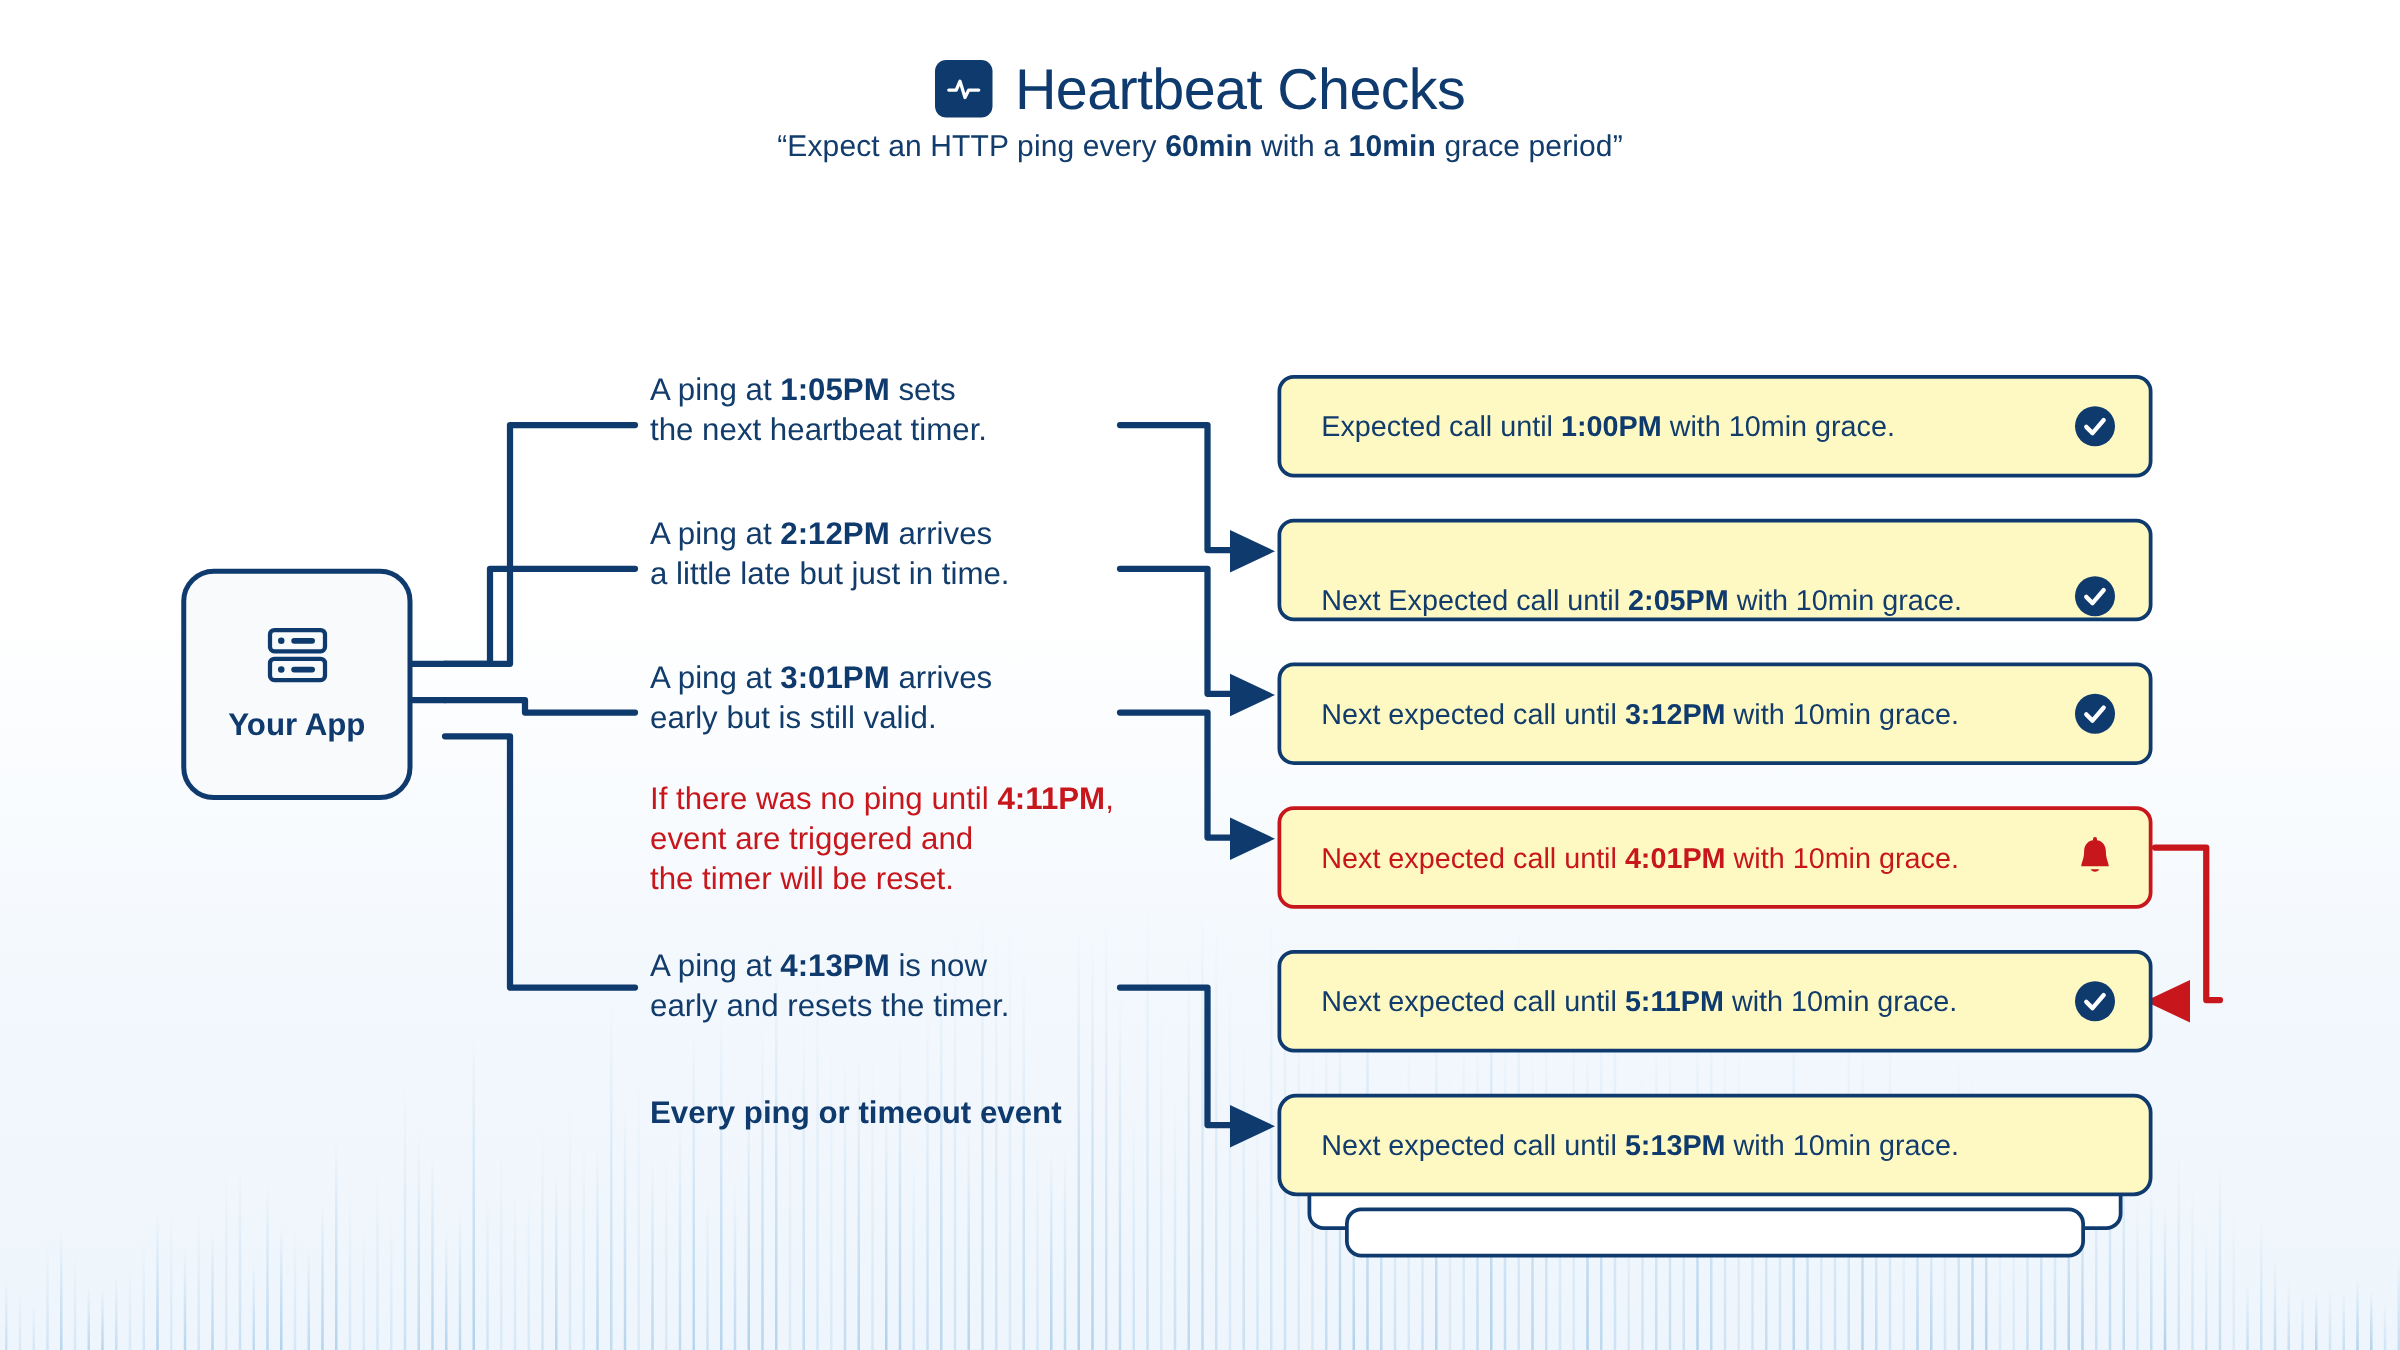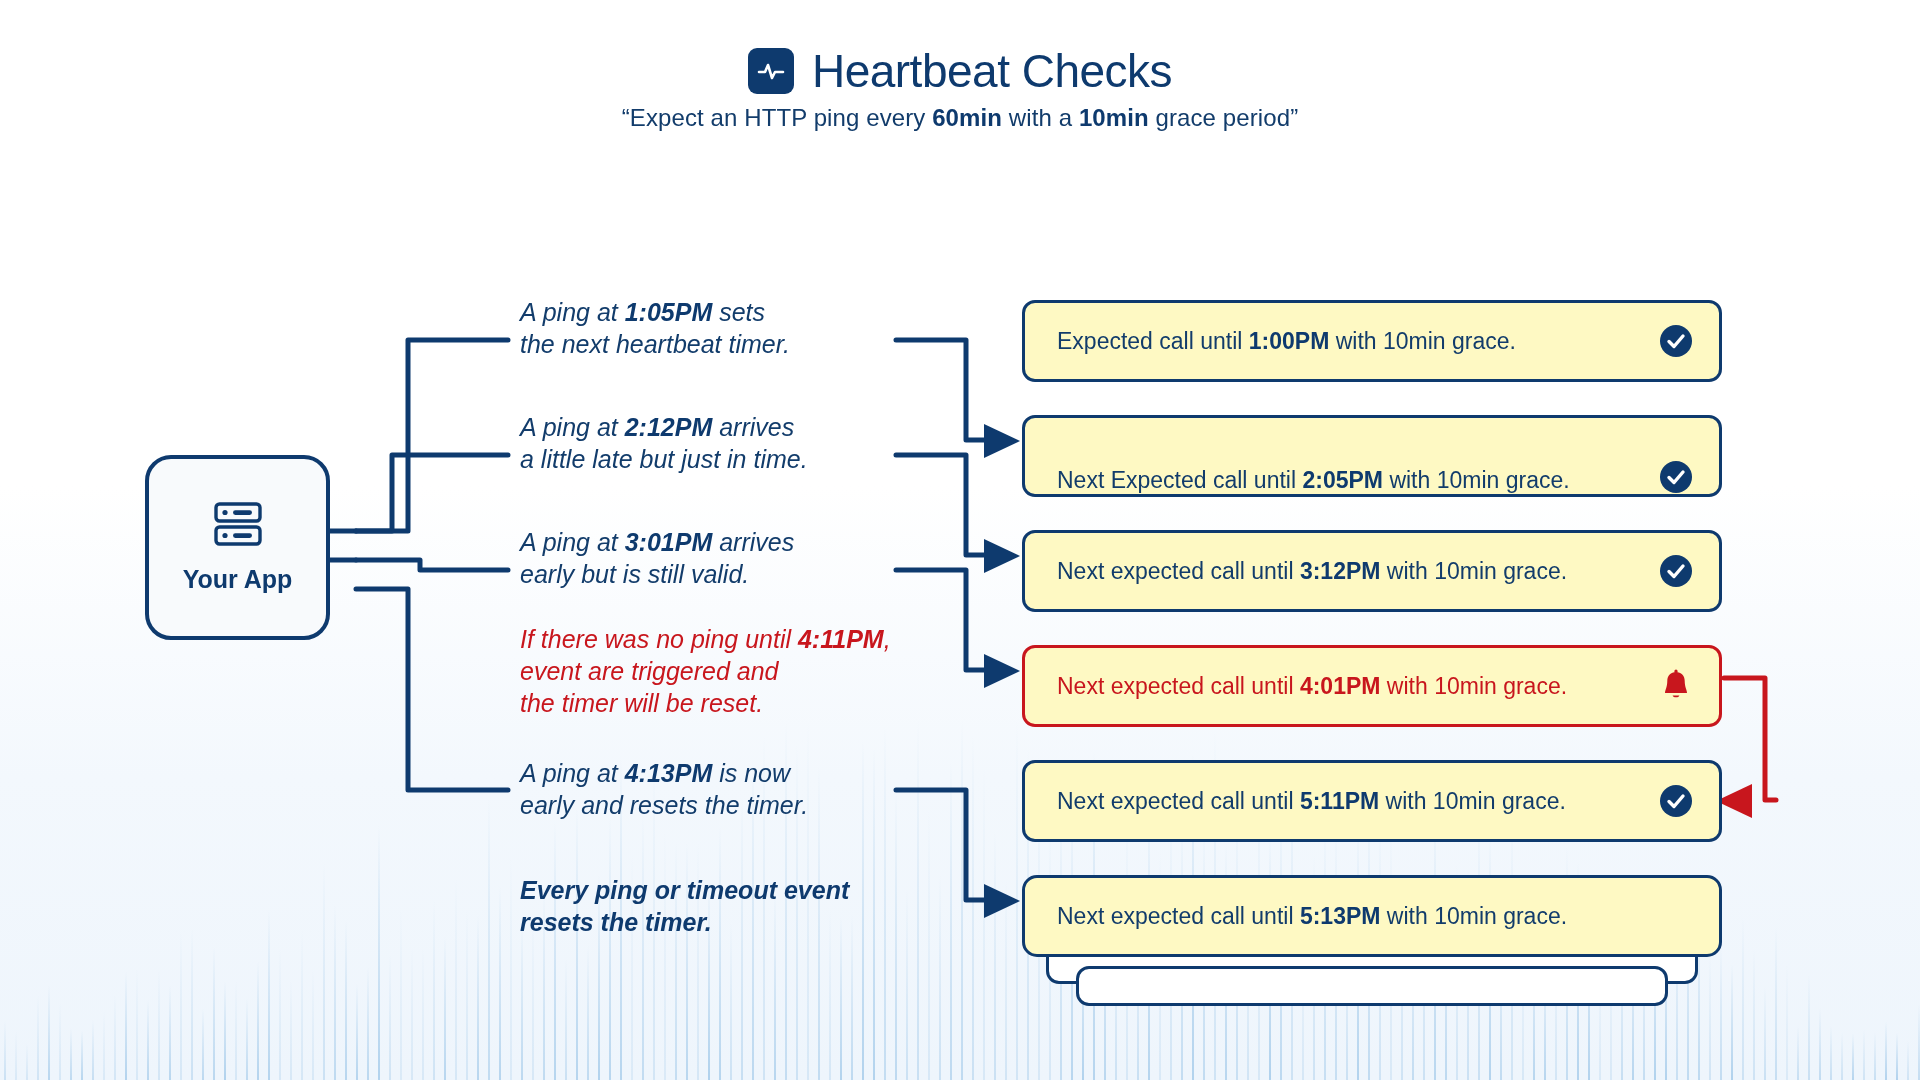--- a/index.html
+++ b/index.html
@@ -50,21 +50,21 @@
     border:4px solid #0e3a6e; border-radius:26px;
     background:#f8fafc;
     display:flex; flex-direction:column; align-items:center; justify-content:center;
     gap:14px; z-index:6;
   }
   #app-label{ font-size:25px; font-weight:bold; color:#0e3a6e; }
 
   
   .event-text{
     position:absolute; z-index:6; font-size:25px; line-height:1.28;
-    color:#123c6b; white-space:nowrap;font-style:italic;
+    color:#123c6b; white-space:nowrap;
   }
   .event-text b{ font-weight:bold; color:#0e3a6e; }
   .event-text.alert{ color:#c8161d; }
   .event-text.alert b{ color:#c8161d; }
   .event-text.strong{ font-weight:bold; color:#0e3a6e; }
 
   
   .card{
     position:absolute; z-index:6; left:1022px; width:700px; height:82px;
     border:3px solid #0e3a6e; border-radius:13px; background:#fef9c3;
@@ -356,21 +356,20 @@
   <div>the timer will be reset.</div>
 </div>
 
 <div class="event-text" style="left:520px; top:757px;">
   <div><span>A ping at </span><b>4:13PM</b><span> is now</span></div>
   <div>early and resets the timer.</div>
 </div>
 
 <div class="event-text strong" style="left:520px; top:874px;">
   <div>Every ping or timeout event</div>
-  <div>resets the timer.</div>
 </div>
 
 <div class="card" style="top:300px;">
   <span class="card-text"><span>Expected call until </span><b>1:00PM</b><span> with 10min grace.</span></span>
   <span class="badge">
     <svg width="34" height="34" viewBox="0 0 34 34">
         <circle cx="17" cy="17" r="16" fill="#0e3a6e"></circle>
         <path d="M10 17.5 L15 22.5 L24 12" fill="none" stroke="#ffffff" stroke-width="3.4" stroke-linecap="round" stroke-linejoin="round"></path>
       </svg>
   </span>

